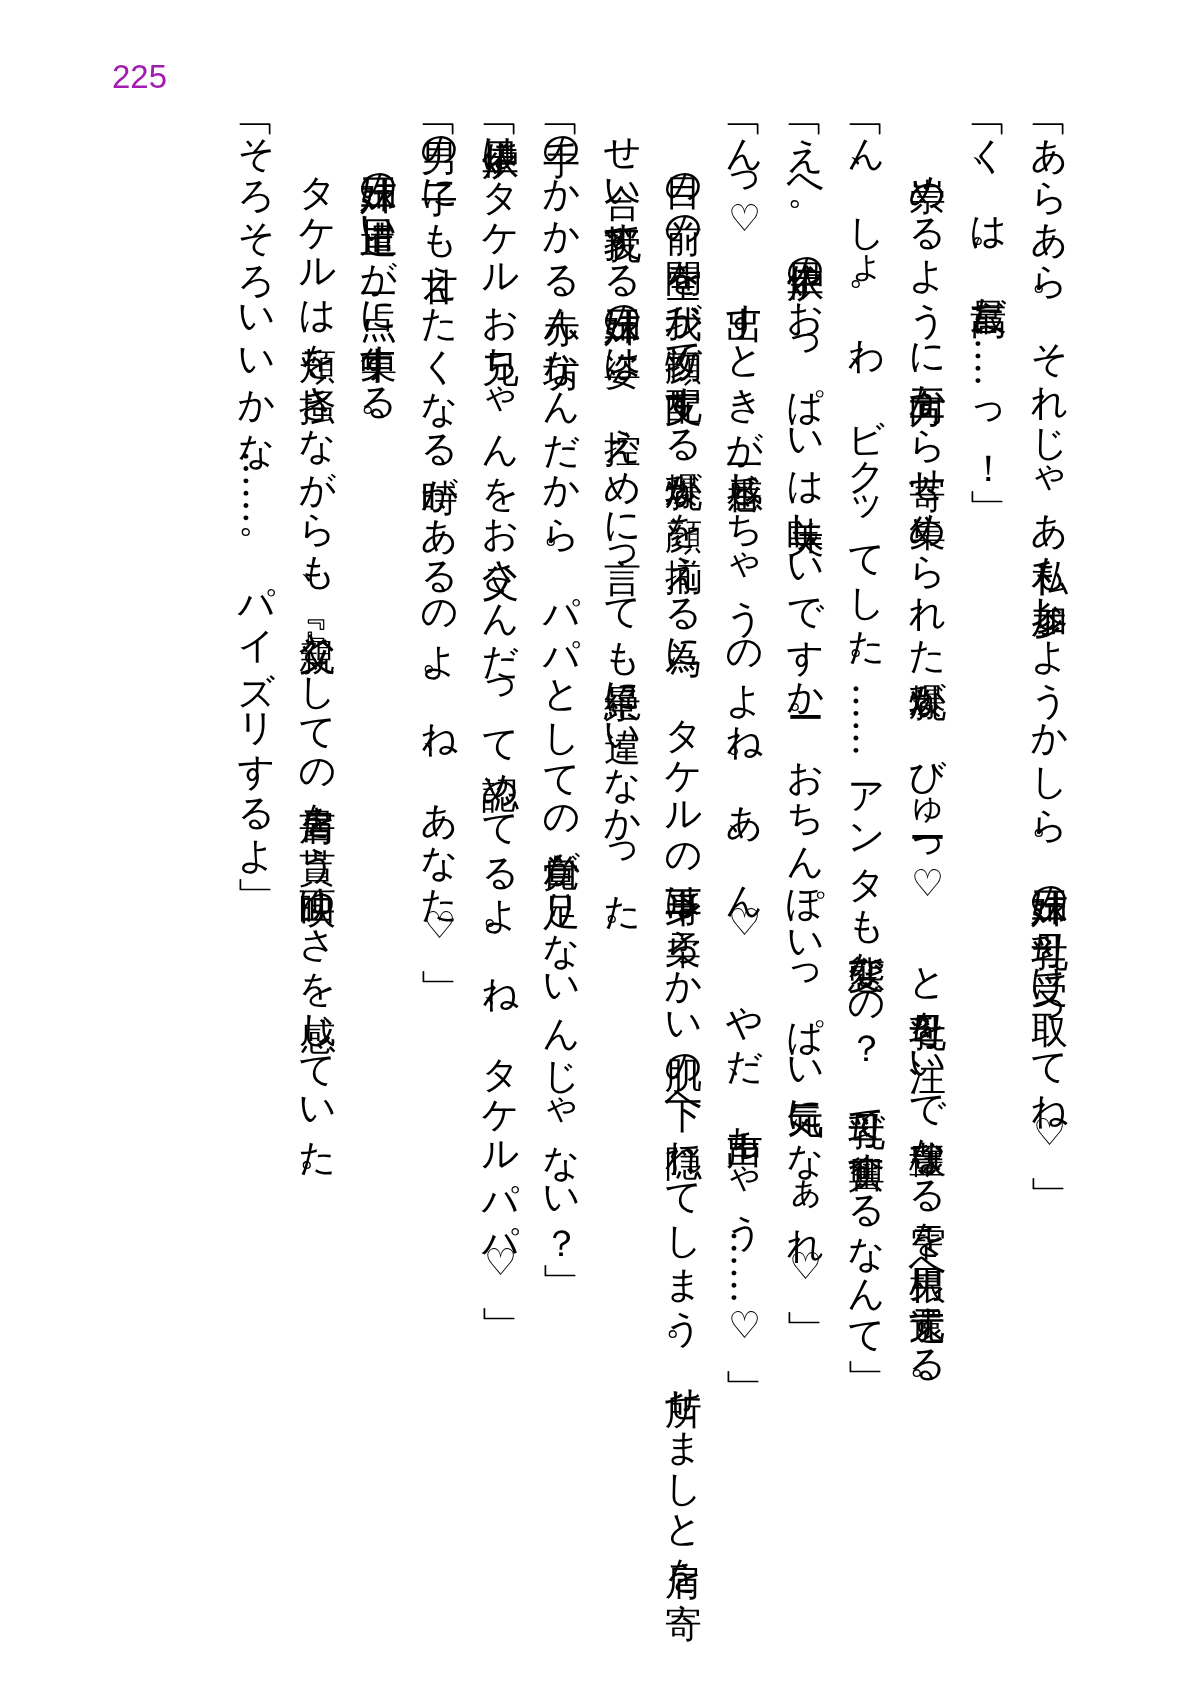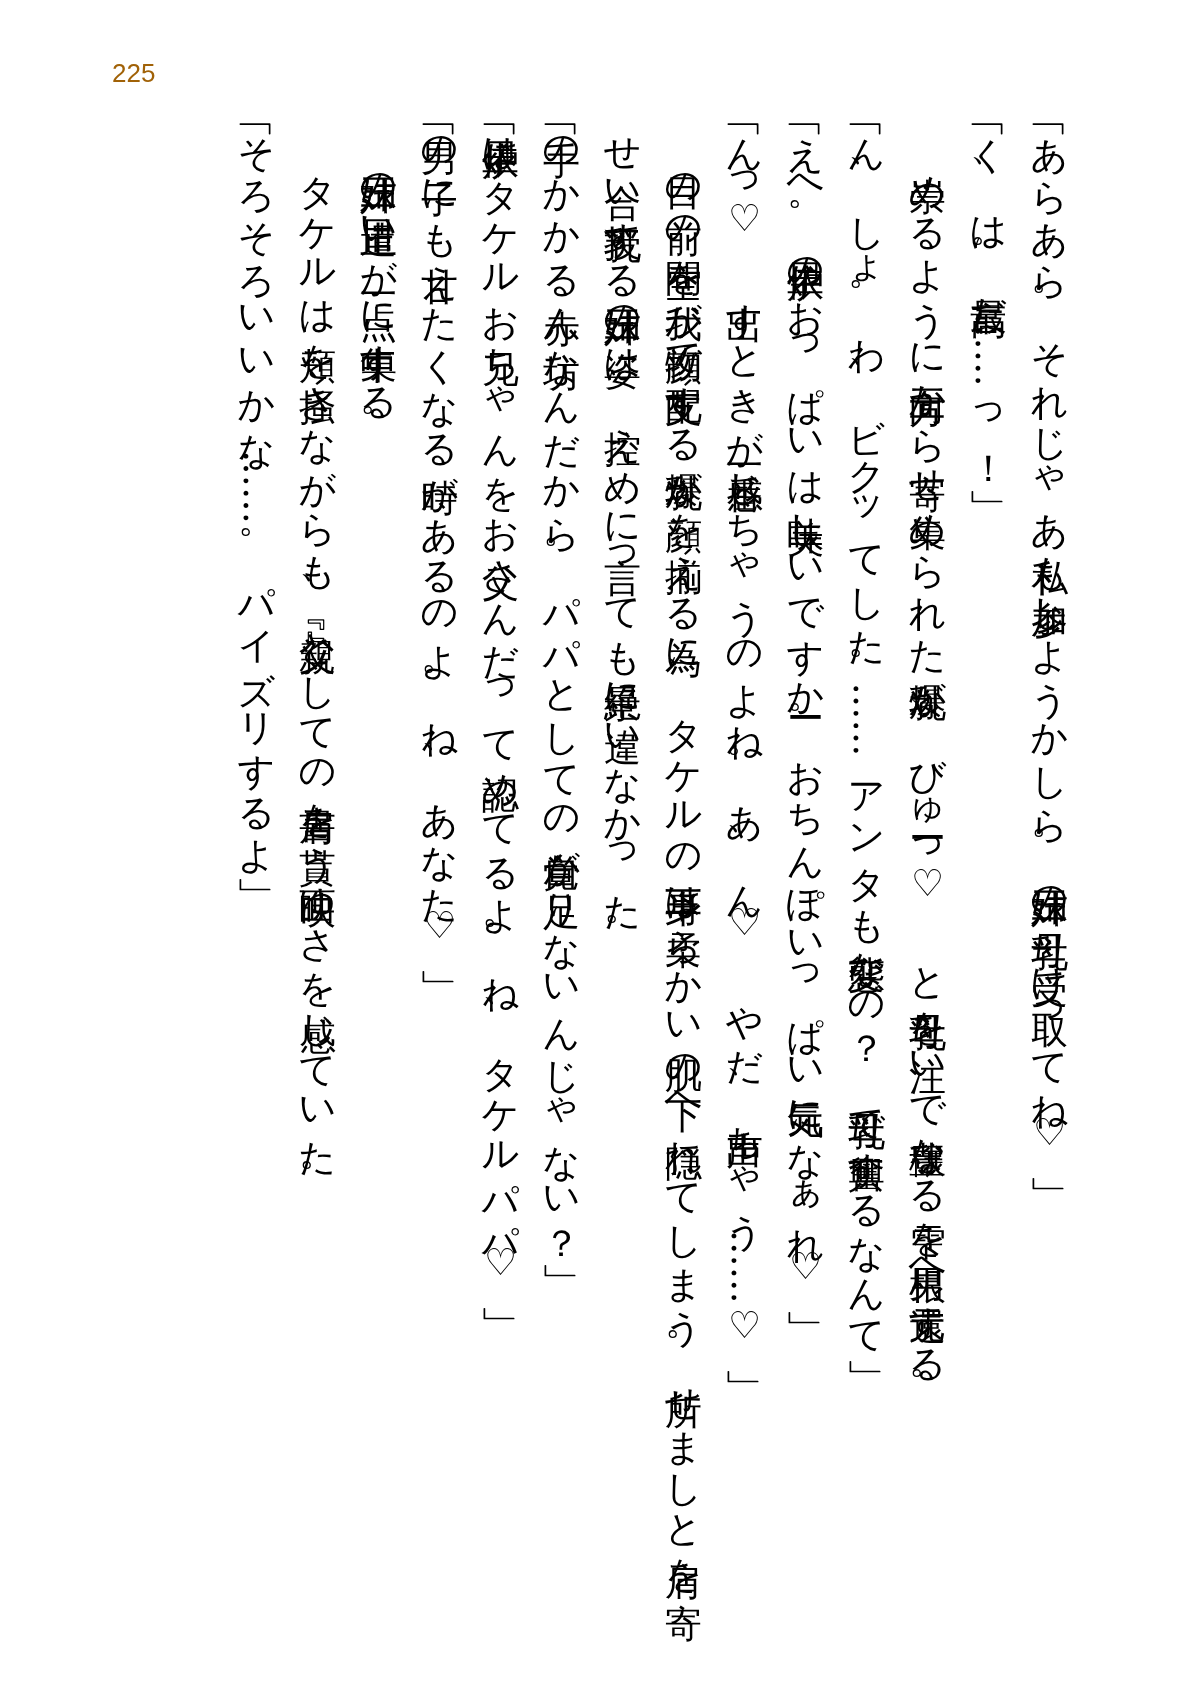--- a/index.html
+++ b/index.html
@@ -12,22 +12,22 @@
     width: 1190px;
     height: 1683px;
     overflow: hidden;
     color: #000000;
   }
   .page-number {
     position: absolute;
     left: 112px;
     top: 58px;
     font-family: "Liberation Sans", "DejaVu Sans", sans-serif;
-    font-size: 26px;
-    color: #a16207;
+    font-size: 33px;
+    color: #a21caf;
   }
   .text-block {
     position: absolute;
     top: 112px;
     right: 110px;
     height: 1480px;
     writing-mode: vertical-rl;
     text-orientation: mixed;
     font-family: "DejaVu Serif", "Liberation Serif", serif;
     font-size: 37px;

